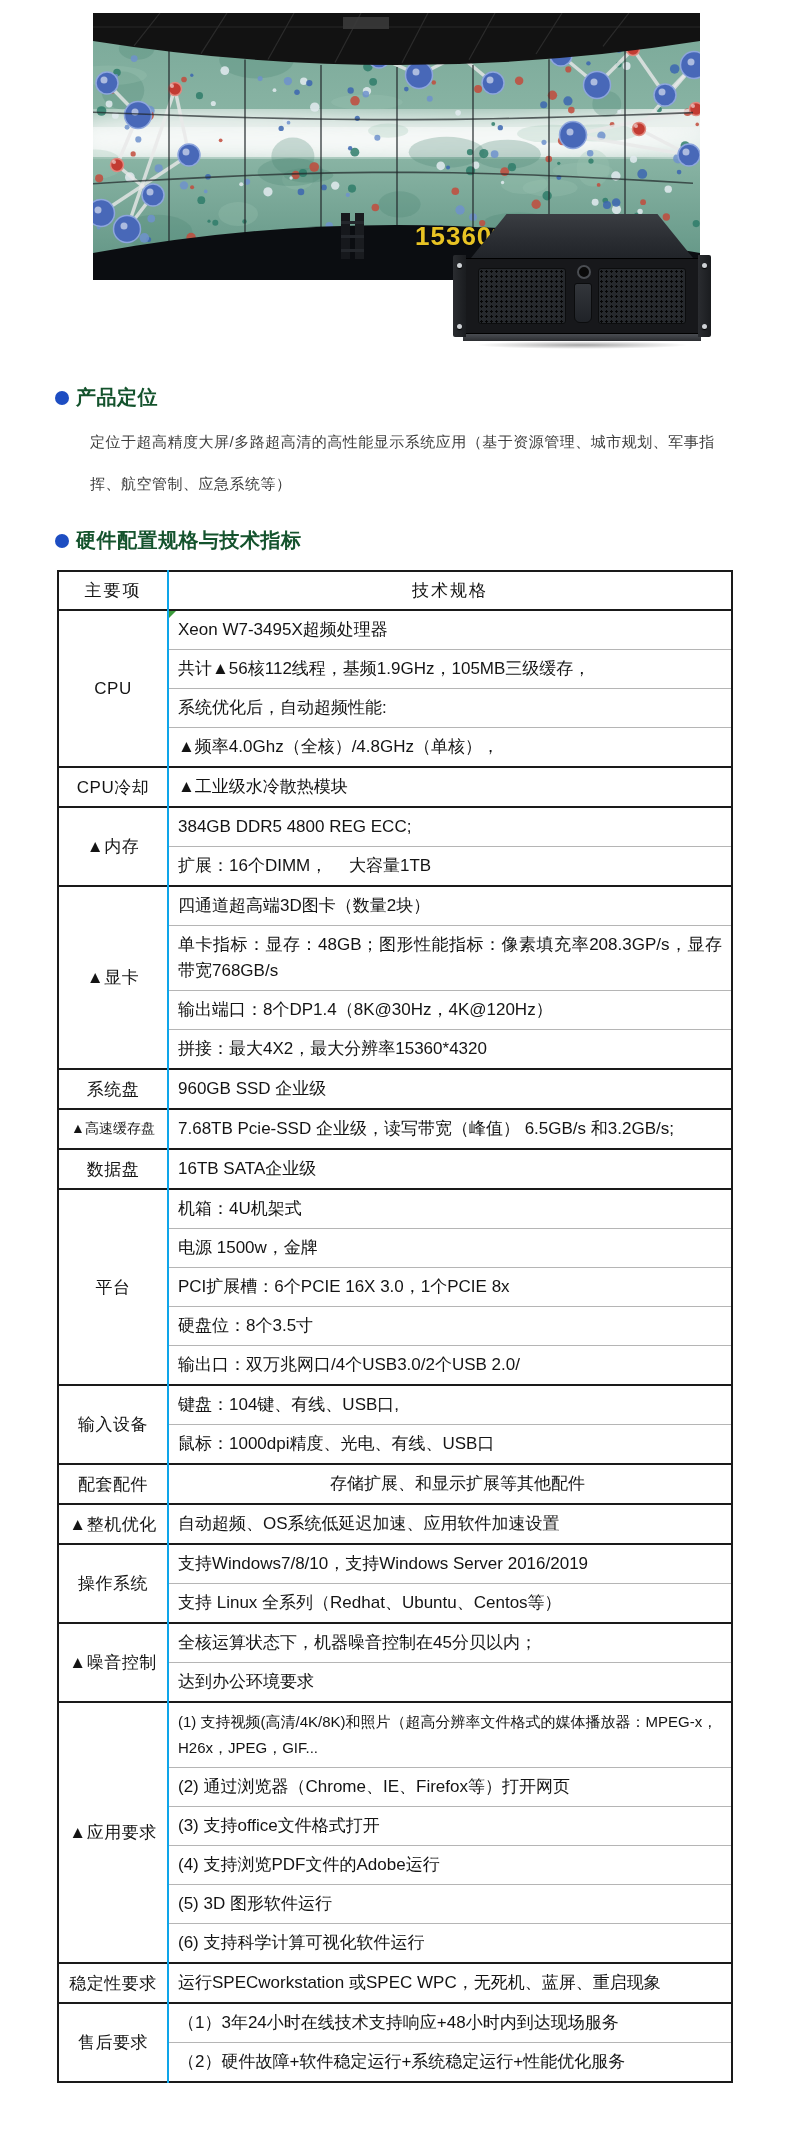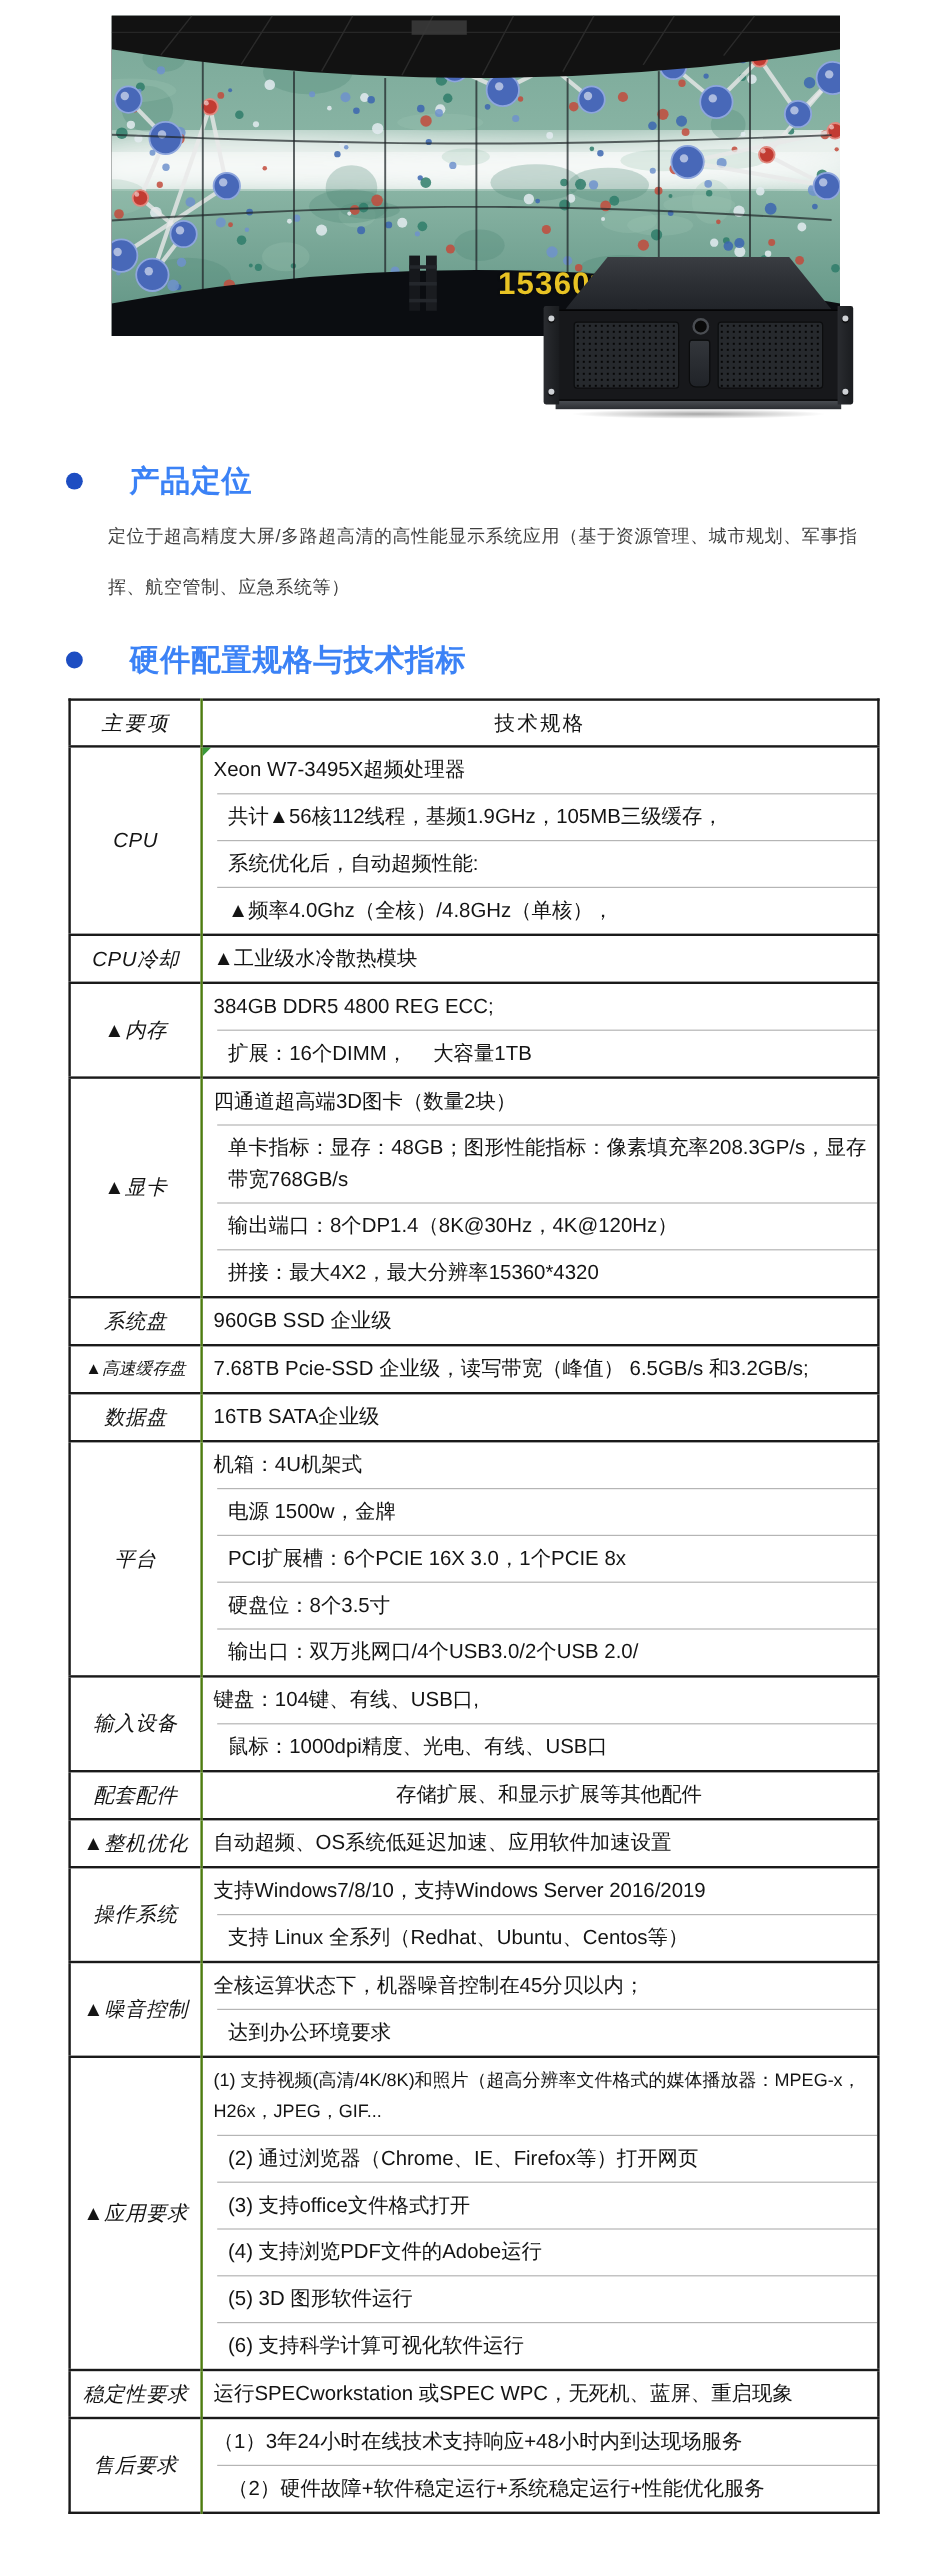--- a/index.html
+++ b/index.html
@@ -44,43 +44,43 @@
     background:#0a0a0a;border:2px solid #4a4d52;
   }
   .handle{
     position:absolute;left:50%;top:24px;width:16px;height:38px;margin-left:-8px;
     background:linear-gradient(180deg,#33363b,#202328);border:1px solid #0b0c0d;border-radius:3px 3px 6px 6px;
   }
   .srv-base{height:7px;margin:0 2px;background:linear-gradient(180deg,#4a4d52,#2b2d31);}
   .srv-shadow{height:8px;margin:0 14px;background:radial-gradient(ellipse at center,rgba(0,0,0,.35),rgba(0,0,0,0) 70%);}
   
   .section-head{
-    display:flex;align-items:center;margin:26px 0 0 55px;color:#3b82f6;
-    font-size:25px;font-weight:bold;letter-spacing:.5px;gap:32px;
+    display:flex;align-items:center;margin:26px 0 0 55px;color:#14532d;
+    font-size:20px;font-weight:bold;letter-spacing:.5px;
   }
   .bullet{width:14px;height:14px;border-radius:50%;background:#1d4dc2;margin-right:7px;flex:0 0 auto;}
   .positioning-body{
     margin:10px 57px 0 90px;width:648px;color:#3f3f3f;font-size:15px;line-height:42px;letter-spacing:.5px;
   }
   
   table.spec{
     margin:16px 0 0 57px;width:676px;border-collapse:collapse;table-layout:fixed;
     border:2px solid #1a1a1a;font-size:17px;color:#141414;
   }
   table.spec tr{border-top:2px solid #1a1a1a;}
   table.spec tr.hdr{border-top:none;}
   td.rowlabel{
-    width:100px;border-right:2px solid #4d7c0f;text-align:center;vertical-align:middle;
-    padding:4px 2px;letter-spacing:.5px;font-style:italic;
+    width:100px;border-right:2px solid #0ea5e9;text-align:center;vertical-align:middle;
+    padding:4px 2px;letter-spacing:.5px;
   }
   td.rowlabel.small{font-size:14px;letter-spacing:0;margin-top:44px;}
   td.rowval{padding:0;vertical-align:middle;}
   .hdr td{padding:7px 4px;text-align:center;letter-spacing:2px;}
   .cellline{padding:6px 9px;line-height:26px;min-height:26px;word-break:break-all;}
-  .cellline.sep{border-top:1px solid #b5b5b5;margin-left:12px;}
+  .cellline.sep{border-top:1px solid #b5b5b5;}
   .cellline.just{text-align:justify;text-justify:inter-ideograph;}
   .cellline.ctr{text-align:center;margin-left:15px;}
   .cellline.sm{font-size:15px;}
   .cellline.marker{position:relative;}
   .cellline.marker::before{
     content:"";position:absolute;left:0;top:0;width:0;height:0;
     border-top:7px solid #3a9a3a;border-right:7px solid transparent;
   }
 </style>
 </head>

